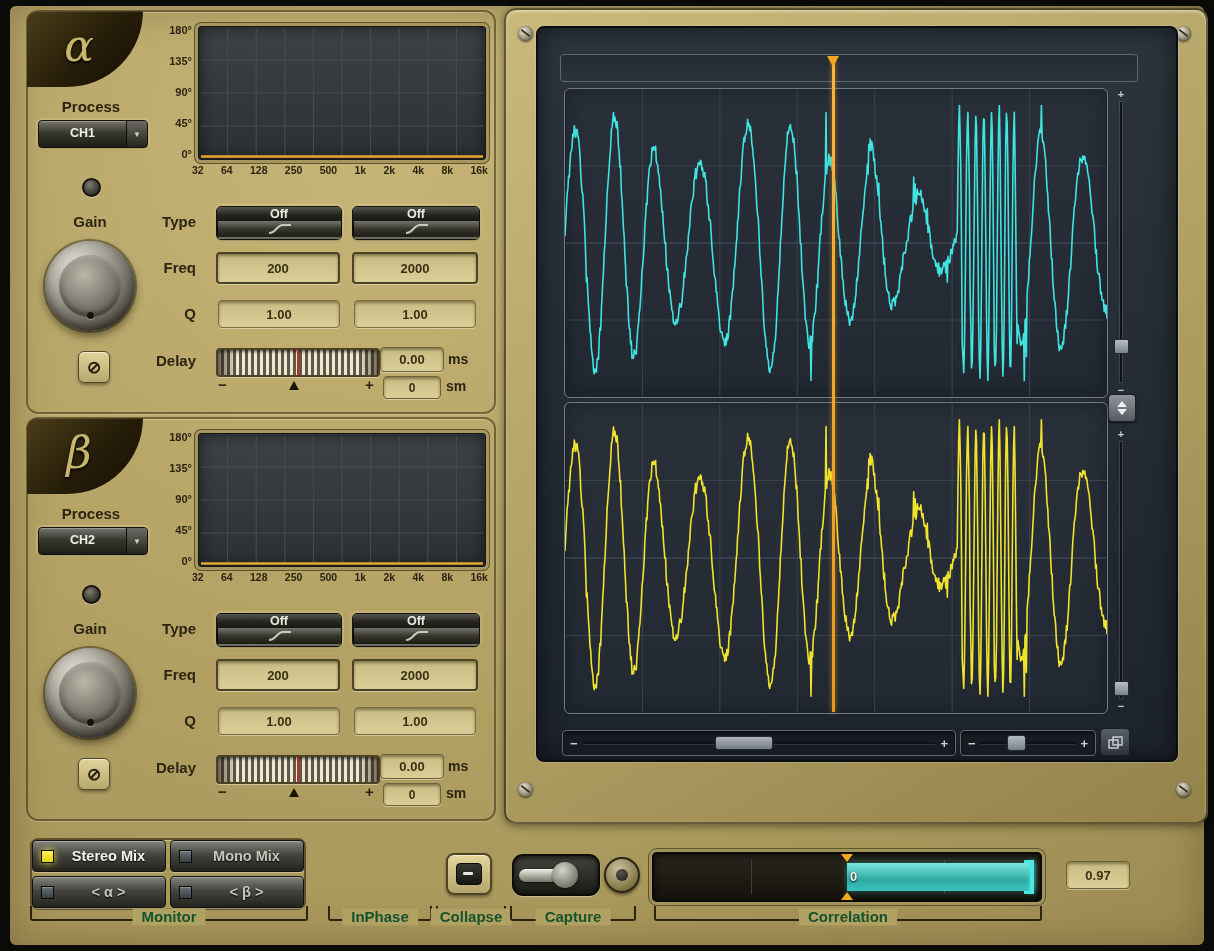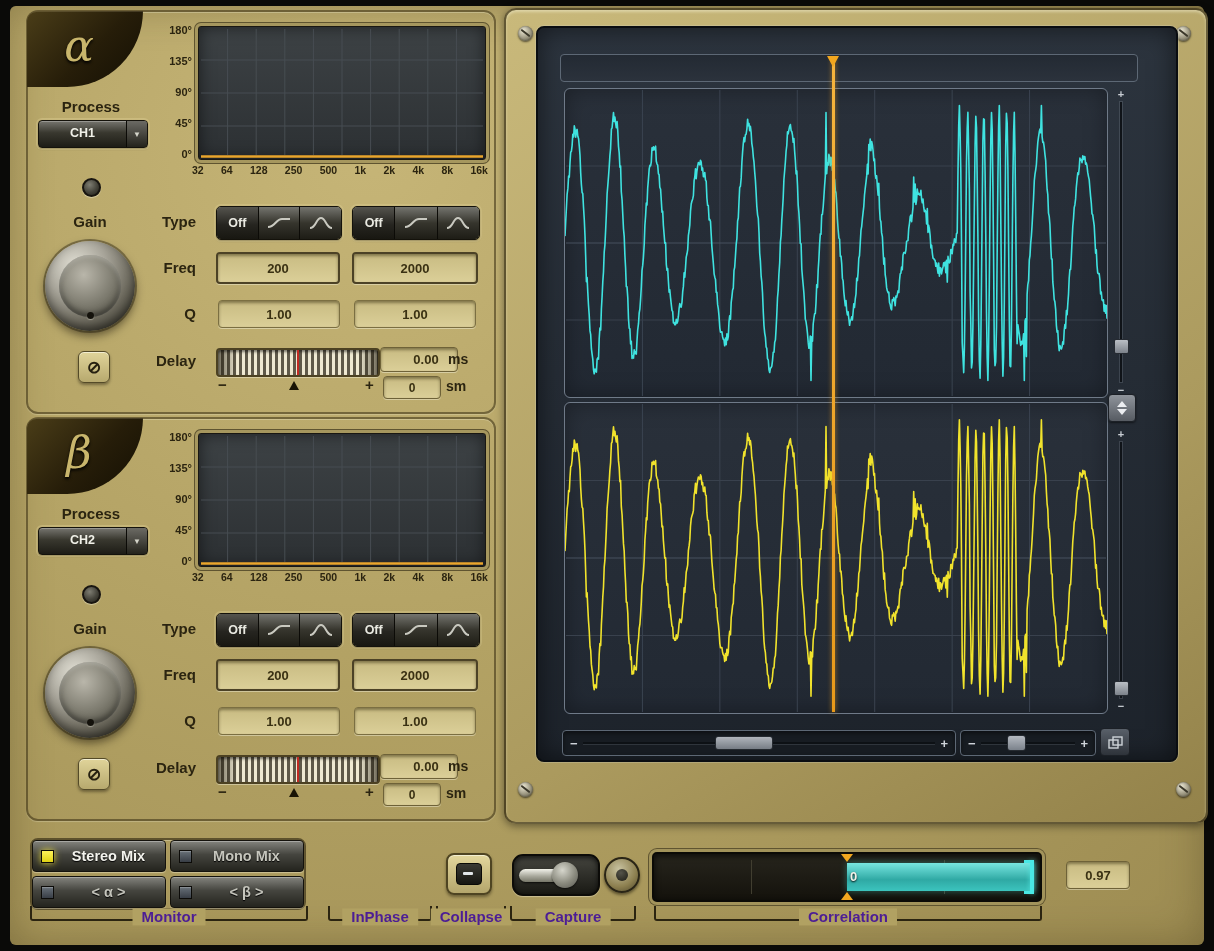--- a/index.html
+++ b/index.html
@@ -46,21 +46,21 @@
     box-shadow:inset 0 2px 4px rgba(255,255,245,.35), inset 0 -3px 6px rgba(0,0,0,.5);}
   .knob-dot{position:absolute;left:42px;top:71px;width:7px;height:7px;border-radius:50%;background:#14120c;
     box-shadow:0 1px 1px rgba(255,255,240,.35);}
   .pinv{left:50px;top:339px;width:30px;height:30px;border-radius:6px;
     background:linear-gradient(#e0d49a,#b7a96e);border:1px solid #544a28;
     box-shadow:0 2px 3px rgba(20,15,5,.4), inset 0 1px 0 rgba(255,255,246,.6);
     display:flex;align-items:center;justify-content:center;font-size:17px;font-weight:bold;color:#262010;}
   .rowlbl{width:66px;text-align:right;font-size:15px;left:102px;}
   .r-type{top:201px;} .r-freq{top:247px;} .r-q{top:293px;} .r-delay{top:340px;}
   .ftype{top:194px;height:32px;display:flex;border-radius:5px;overflow:hidden;border:1px solid #14120b;
-    box-shadow:0 0 0 2px rgba(220,205,145,.4), 0 1px 2px rgba(0,0,0,.45);}
+    box-shadow:0 0 0 2px rgba(220,205,145,.4), 0 1px 2px rgba(0,0,0,.45);flex-direction:column;}
   .g1{left:188px;width:124px;} .g2{left:324px;width:126px;}
   .fcell{flex:1;display:flex;align-items:center;justify-content:center;
     background:linear-gradient(#74746e,#36352d 50%,#1e1d16);}
   .fcell+.fcell{border-left:1px solid #0c0b07;}
   .fcell.off{background:linear-gradient(#55544e,#262520 55%,#181711);color:#e9e9e1;
     font-weight:bold;font-size:12.5px;}
   .fbox,.qbox,.msbox,.smbox{border-radius:4px;display:flex;align-items:center;justify-content:center;
     font-weight:bold;font-size:13px;color:#3a3113;
     background:linear-gradient(#c8bb82,#dbcf98);
     box-shadow:inset 0 2px 3px rgba(60,50,20,.5), 0 1px 0 rgba(255,255,240,.4);}
@@ -70,21 +70,21 @@
   .qb1{left:190px;width:120px;} .qb2{left:326px;width:120px;}
   .dslider{left:188px;top:336px;width:160px;height:25px;border:2px solid #4c4122;border-radius:4px;
     background:
       linear-gradient(90deg,rgba(30,25,12,.6),rgba(30,25,12,0) 12%,rgba(30,25,12,0) 88%,rgba(30,25,12,.6)),
       repeating-linear-gradient(90deg,#efe9d2 0 3px,#5f5949 3px 6px);
     box-shadow:inset 0 2px 3px rgba(0,0,0,.5), 0 1px 0 rgba(255,255,240,.4);}
   .dred{position:absolute;left:50%;top:0;bottom:0;width:2px;margin-left:-1px;background:#c22a22;}
   .dminus{top:364px;left:190px;font-size:15px;} .dplus{top:364px;left:337px;font-size:15px;}
   .dtri{left:261px;top:369px;width:0;height:0;border-left:5px solid transparent;
     border-right:5px solid transparent;border-bottom:9px solid #191405;}
-  .msbox{left:352px;top:335px;width:62px;height:23px;border:1px solid #6e6238;padding-left:14px;}
+  .msbox{left:352px;top:335px;width:62px;height:23px;border:1px solid #6e6238;}
   .smbox{left:355px;top:364px;width:56px;height:21px;border:1px solid #6e6238;font-size:12px;}
   .mslbl{left:420px;top:339px;font-size:14px;} .smlbl{left:418px;top:366px;font-size:14px;}
   .curve{display:block;}
 
   
   .rpanel{position:absolute;left:504px;top:8px;width:700px;height:812px;border-radius:12px;
     background:linear-gradient(150deg,#c9b97b,#ab9a5e 65%,#93824a);
     border:2px solid rgba(25,20,8,.55);
     box-shadow:inset 0 2px 3px rgba(255,255,235,.4), 0 2px 8px rgba(0,0,0,.45);}
   .screw{position:absolute;width:15px;height:15px;border-radius:50%;
@@ -187,21 +187,21 @@
     border-left:6px solid transparent;border-right:6px solid transparent;z-index:4;}
   .cmark.t{top:0;border-top:8px solid #f2a71f;} .cmark.b{bottom:0;border-bottom:8px solid #f2a71f;}
   .czero{position:absolute;left:50%;top:50%;transform:translate(3px,-54%);color:#f3f3ea;font-weight:bold;
     font-size:13px;text-shadow:0 1px 2px #000;z-index:4;}
   .cend{position:absolute;top:7px;bottom:7px;width:4px;background:#4ae8e4;box-shadow:0 0 5px rgba(80,230,225,.85);z-index:4;}
   .cend::before,.cend::after{content:"";position:absolute;right:0;width:10px;height:3px;background:#4ae8e4;}
   .cend::before{top:-1px;} .cend::after{bottom:-1px;}
   .corrbox{position:absolute;left:1066px;top:861px;width:62px;height:26px;}
   .bracket{position:absolute;height:13px;border:2px solid #2b2410;border-top:none;border-radius:0 0 3px 3px;}
   .bracket>span{position:absolute;left:50%;top:100%;transform:translate(-50%,-62%);background:#b1a162;
-    padding:0 9px;font-weight:bold;font-size:15px;color:#4c1d95;white-space:nowrap;}
+    padding:0 9px;font-weight:bold;font-size:15px;color:#14532d;white-space:nowrap;}
 </style>
 </head>
 <body>
 
 <div class="stage">
   <div class="gold"></div>
 
   <div class="cpanel" style="top:10px;">
     <div class="ctab">
       <span class="csym">α</span>

